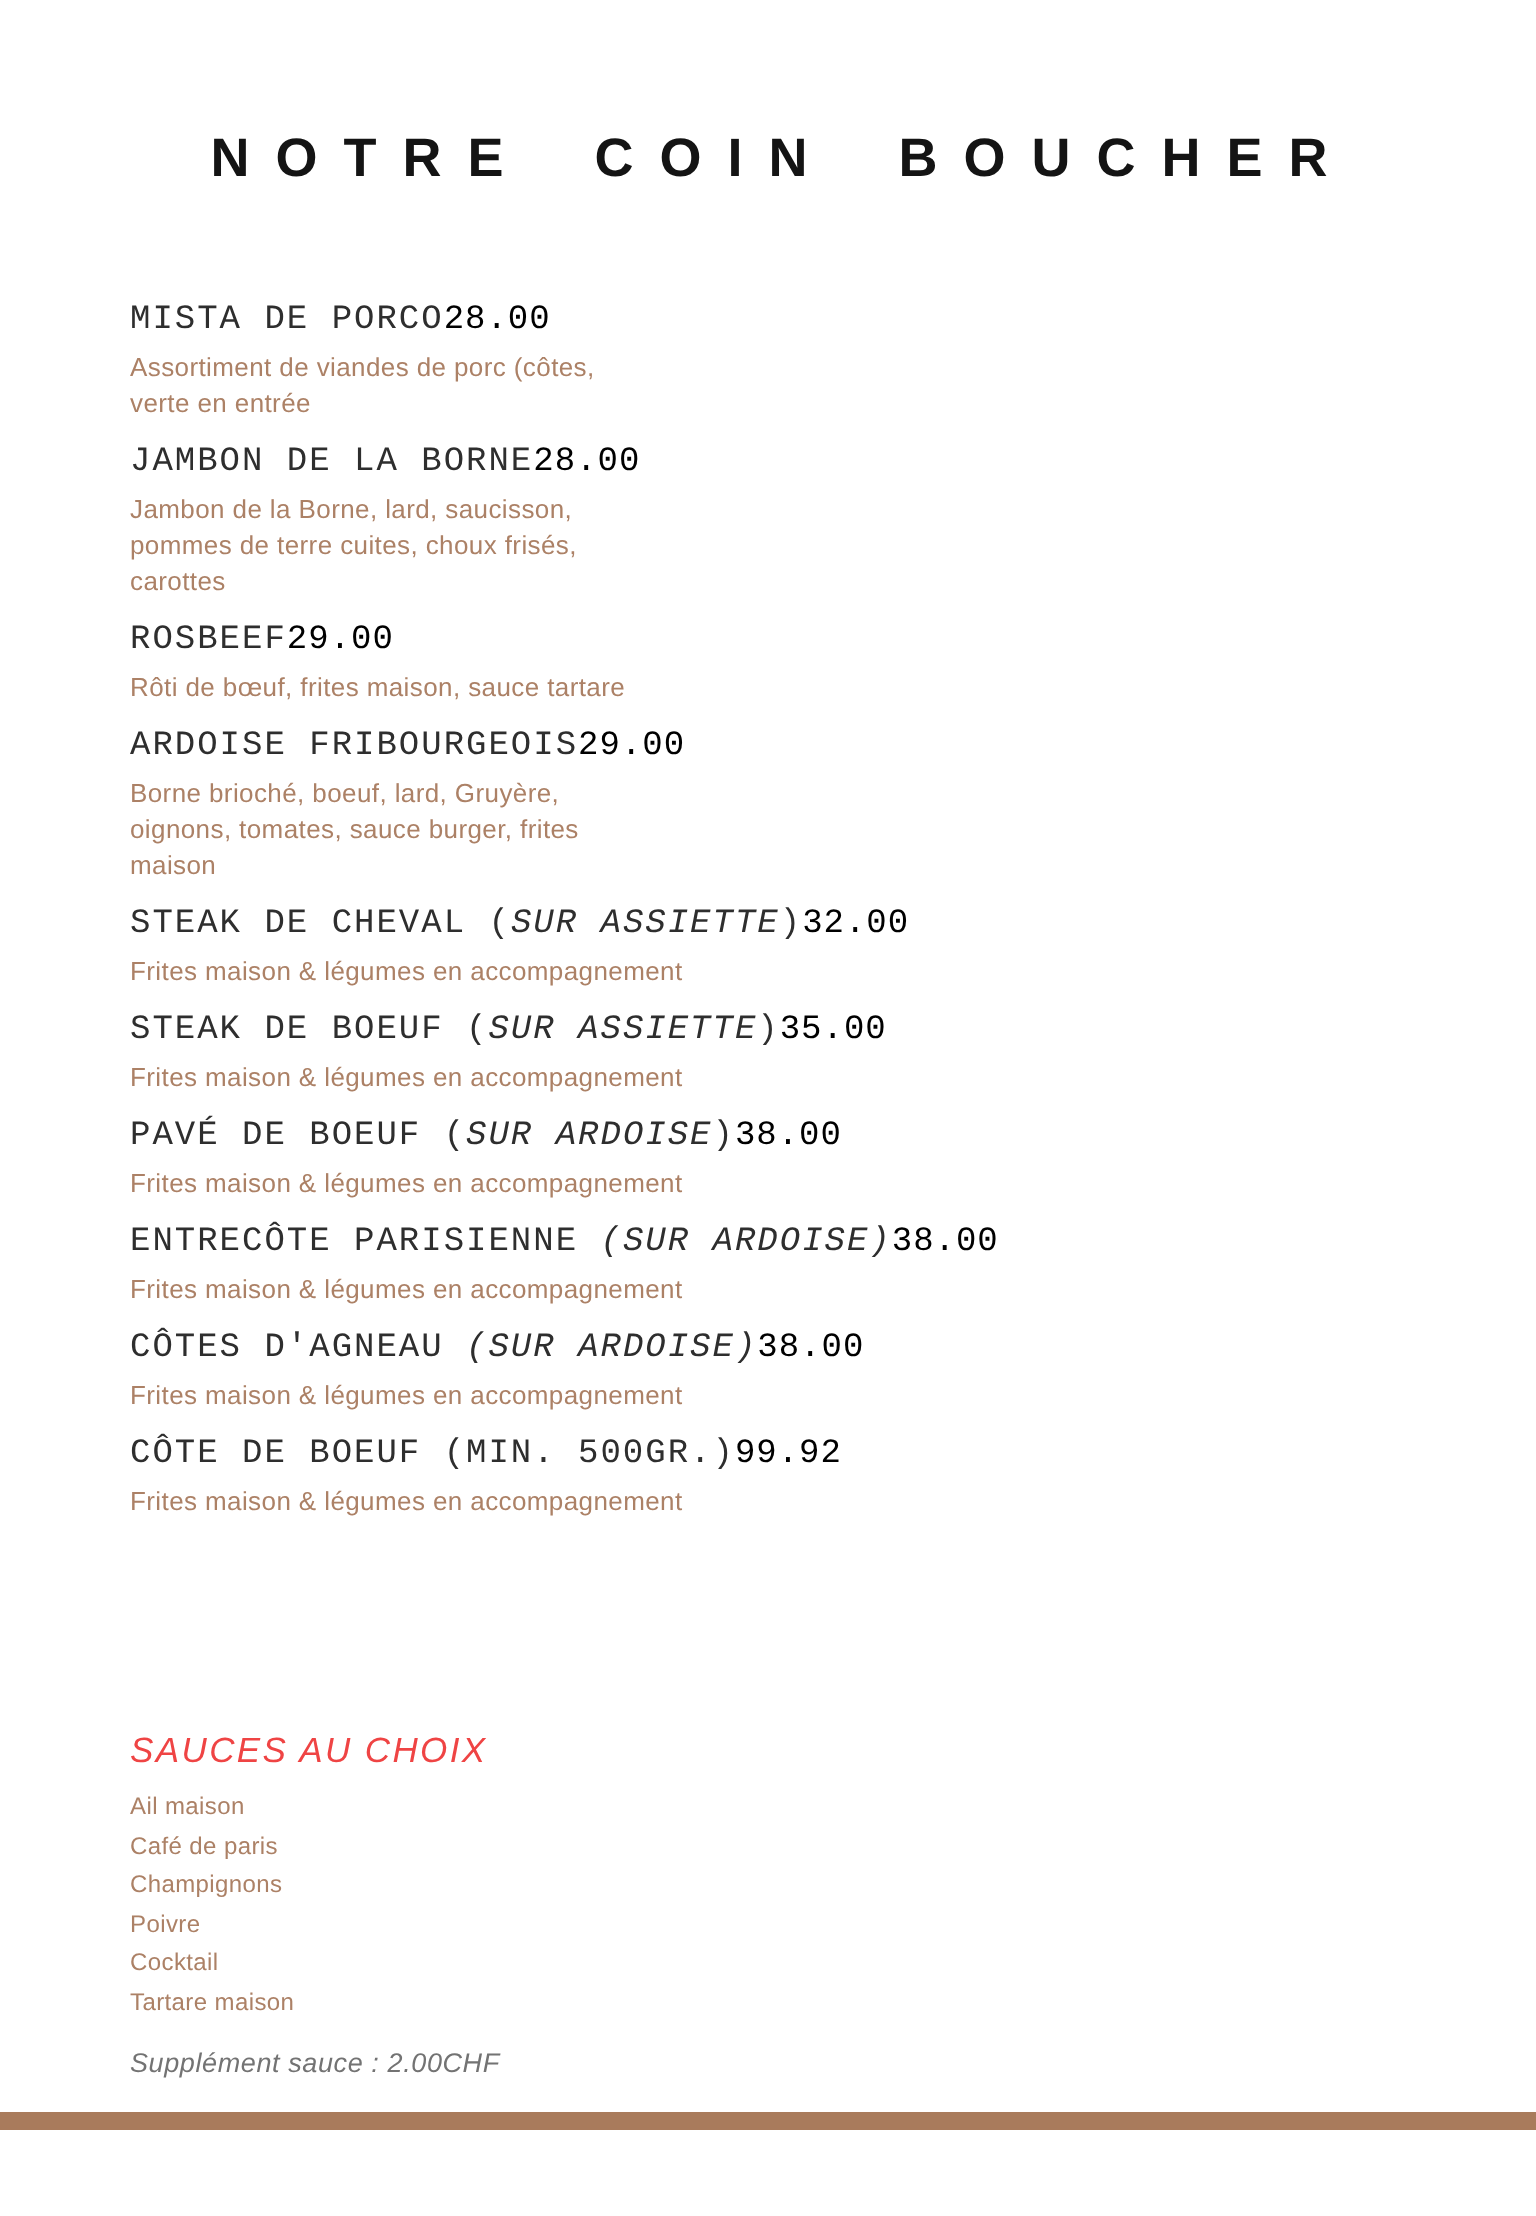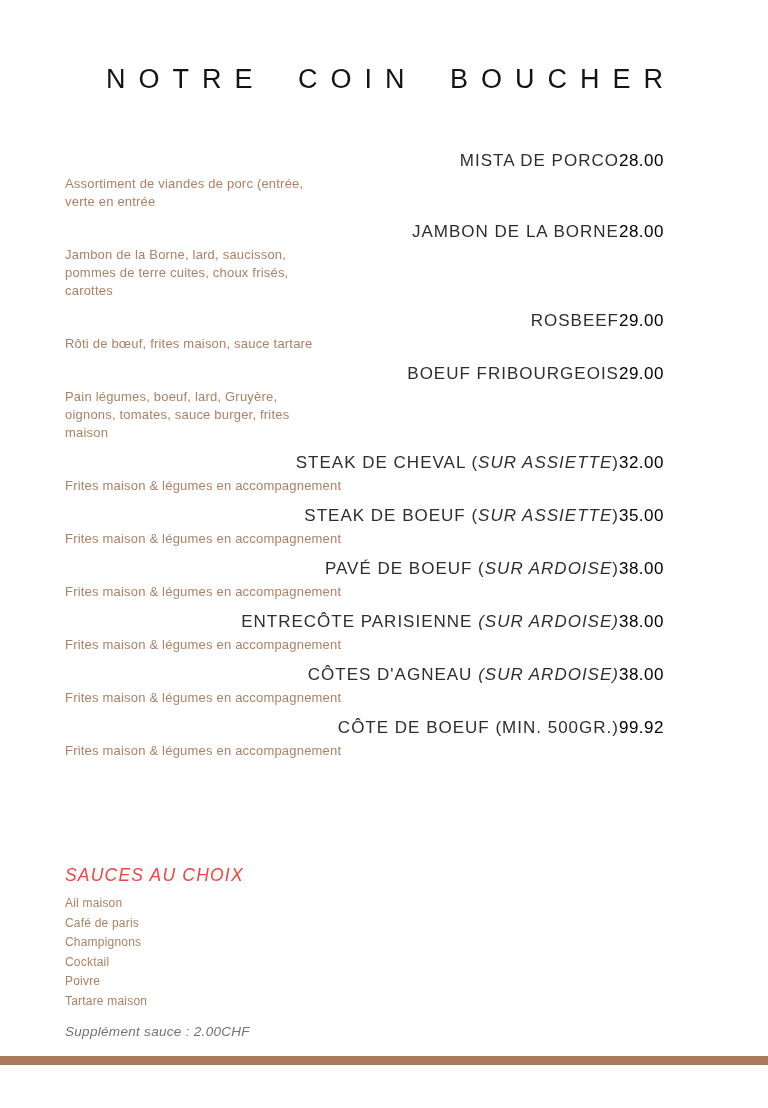--- a/index.html
+++ b/index.html
@@ -14,37 +14,38 @@
     background: #ffffff;
     overflow: hidden;
     font-family: "Liberation Sans", sans-serif;
     -webkit-font-smoothing: antialiased;
   }
   .menu-title {
     padding-top: 64px;
     padding-left: 14px; 
     text-align: center;
     font-size: 27px;
-    font-weight: 400;
+    font-weight: 700;
     letter-spacing: 13px;
     word-spacing: 12px;
     color: #141414;
     white-space: nowrap;
   }
   .menu {
     margin: 56px 104px 0 65px;
   }
   .item {
     margin-bottom: 11px;
   }
   .item-row {
     display: flex;
-    justify-content: flex-end;
+    justify-content: flex-start;
     align-items: baseline;
     line-height: 19px;
+    font-family: Liberation Mono, monospace;
   }
   .item-name {
     font-size: 17px;
     letter-spacing: 1px;
     color: #2e2e2e;
     font-weight: 400;
     white-space: pre-wrap;
   }
   .item-name .it {
     font-style: italic;
@@ -105,21 +106,21 @@
   <div class="menu-title">NOTRE COIN BOUCHER</div>
 
   <div class="menu">
 
     <div class="item">
       <div class="item-row">
         <div class="item-name"><span>MISTA DE PORCO</span><span class="it"></span><span></span></div>
         <div class="item-price">28.00</div>
       </div>
       <div class="item-desc">
-        <div>Assortiment de viandes de porc (entrée,</div>
+        <div>Assortiment de viandes de porc (côtes,</div>
         <div>verte en entrée</div>
       </div>
     </div>
 
     <div class="item">
       <div class="item-row">
         <div class="item-name"><span>JAMBON DE LA BORNE</span><span class="it"></span><span></span></div>
         <div class="item-price">28.00</div>
       </div>
       <div class="item-desc">
@@ -134,25 +135,25 @@
         <div class="item-name"><span>ROSBEEF</span><span class="it"></span><span></span></div>
         <div class="item-price">29.00</div>
       </div>
       <div class="item-desc">
         <div>Rôti de bœuf, frites maison, sauce tartare</div>
       </div>
     </div>
 
     <div class="item">
       <div class="item-row">
-        <div class="item-name"><span>BOEUF FRIBOURGEOIS</span><span class="it"></span><span></span></div>
+        <div class="item-name"><span>ARDOISE FRIBOURGEOIS</span><span class="it"></span><span></span></div>
         <div class="item-price">29.00</div>
       </div>
       <div class="item-desc">
-        <div>Pain légumes, boeuf, lard, Gruyère,</div>
+        <div>Borne brioché, boeuf, lard, Gruyère,</div>
         <div>oignons, tomates, sauce burger, frites</div>
         <div>maison</div>
       </div>
     </div>
 
     <div class="item">
       <div class="item-row">
         <div class="item-name"><span>STEAK DE CHEVAL (</span><span class="it">SUR ASSIETTE</span><span>)</span></div>
         <div class="item-price">32.00</div>
       </div>
@@ -212,22 +213,22 @@
     </div>
 
   </div>
 
   <div class="sauces">
     <div class="sauces-title">SAUCES AU CHOIX</div>
     <div class="sauce-list">
       <div class="sauce-option">Ail maison</div>
       <div class="sauce-option">Café de paris</div>
       <div class="sauce-option">Champignons</div>
+      <div class="sauce-option">Poivre</div>
       <div class="sauce-option">Cocktail</div>
-      <div class="sauce-option">Poivre</div>
       <div class="sauce-option">Tartare maison</div>
     </div>
     <div class="sauce-supplement">Supplément sauce : 2.00CHF</div>
   </div>
 
   <div class="bottom-bar"></div>
 
 </div>
 
 </body></html>

